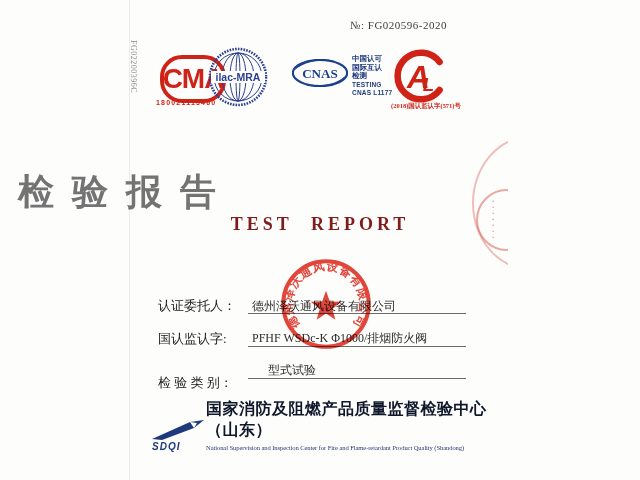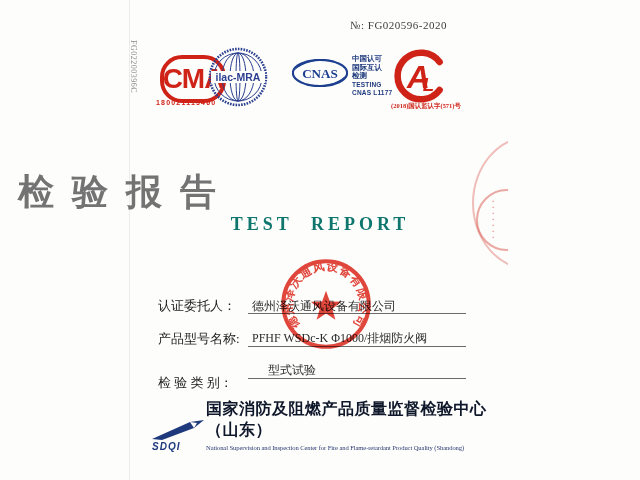--- a/index.html
+++ b/index.html
@@ -27,21 +27,21 @@
               font-weight:bold;font-family:"Liberation Sans",sans-serif;}
   .cnas-lines .en{font-size:6.5px;letter-spacing:.2px;}
   
   .cal{left:392px;top:48px;width:56px;height:56px;}
   .cal-caption{left:383px;top:101px;width:86px;font-size:7px;color:#cf2318;font-weight:bold;
                text-align:center;transform:scale(.92);}
   
   .title-zh{left:0;top:168px;width:640px;text-align:left;font-size:36px;font-weight:bold;
             color:#737373;letter-spacing:18px;text-indent:18px;}
   .title-en{left:0;top:214px;width:640px;text-align:center;font-size:18px;font-weight:bold;
-            color:#0f766e;letter-spacing:4px;word-spacing:10px;}
+            color:#7f1d1d;letter-spacing:4px;word-spacing:10px;}
   
   .row-label{left:158px;width:95px;font-size:13px;color:#1c1c1c;}
   .row-value{left:252px;width:215px;font-size:12px;color:#2b2b2b;white-space:nowrap;}
   .underline{left:248px;width:218px;height:1px;background:#6b6b6b;}
   .r1l{top:297px;} .r1v{top:298px;} .r1u{top:313px;}
   .r2l{top:330px;} .r2v{top:330px;} .r2u{top:346px;}
   .r3l{top:362px;margin-top:12px;} .r3v{top:362px;margin-left:16px;} .r3u{top:378px;}
   
   .seal{left:279px;top:257px;width:94px;height:94px;opacity:.92;mix-blend-mode:multiply;}
   
@@ -114,21 +114,21 @@
   </div>
   <div class="abs cal-caption">(2018)国认监认字(571)号</div>
 
   <div class="abs title-zh">检验报告</div>
   <div class="abs title-en">TEST REPORT</div>
 
   <div class="abs row-label r1l">认证委托人：</div>
   <div class="abs row-value r1v">德州泽沃通风设备有限公司</div>
   <div class="abs underline r1u"></div>
 
-  <div class="abs row-label r2l">产品型号名称:</div>
+  <div class="abs row-label r2l">国认监认字:</div>
   <div class="abs row-value r2v">PFHF WSDc-K Φ1000/排烟防火阀</div>
   <div class="abs underline r2u"></div>
 
   <div class="abs row-label r3l">检 验 类 别：</div>
   <div class="abs row-value r3v">型式试验</div>
   <div class="abs underline r3u"></div>
 
   <div class="abs seal">
     <svg width="94" height="94" viewBox="0 0 100 100">
       <defs>

